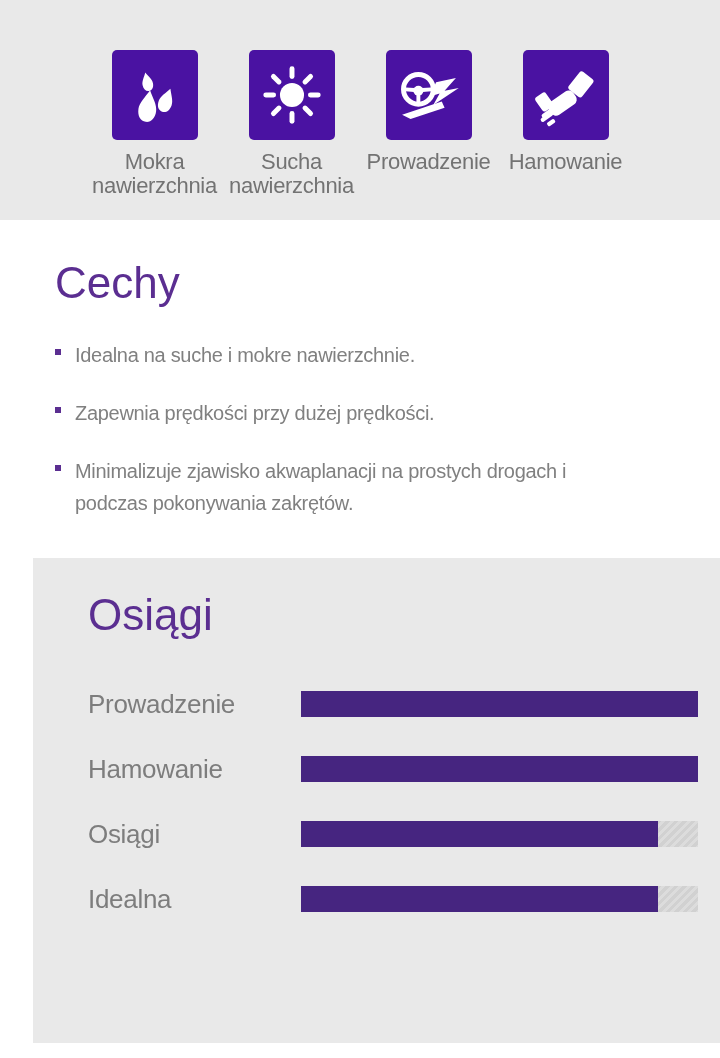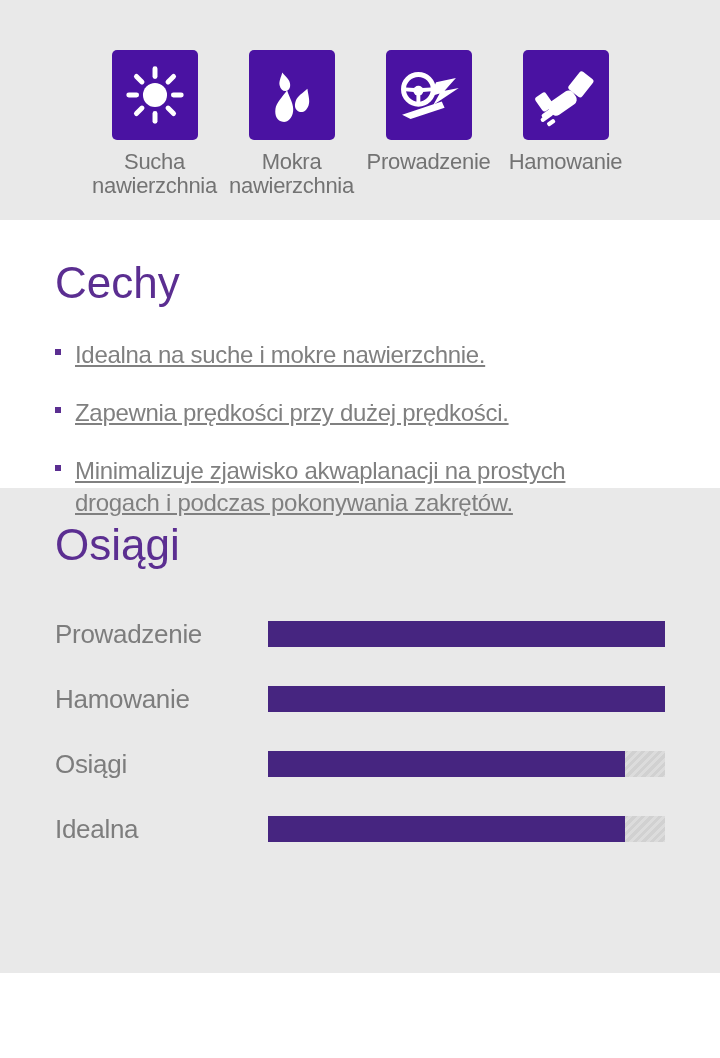--- a/index.html
+++ b/index.html
@@ -26,43 +26,43 @@
   .tile svg{width:68px;height:68px;display:block;}
   .badge-label{
     margin-top:10px;
     font-size:22px;line-height:24px;letter-spacing:-0.3px;
     color:var(--label-gray,#737373);
     text-align:center;
   }
 
   
   .features-section{
-    background:#ffffff;height:268px;box-sizing:border-box;
+    background:#ffffff;height:338px;box-sizing:border-box;
     padding:36px 55px 4px 55px;
   }
   .section-title{
     margin:0;font-size:44px;line-height:53px;font-weight:300;
     color:var(--heading-purple,#5b2e91);
   }
   .feature-list{list-style:none;margin:30px 0 0 0;padding:0;max-width:540px;}
   .feature-item{display:flex;margin-bottom:26px;}
   .bullet-square{
     flex:0 0 auto;width:6px;height:6px;margin:10px 14px 0 0;
     background:var(--heading-purple,#5b2e91);
   }
   .feature-text{
-    font-size:24px;line-height:32px;letter-spacing:-0.3px;
+    font-size:20px;line-height:32px;letter-spacing:-0.3px;
     color:var(--text-gray,#808080);
-    text-decoration:underline;
   }
 
   
   .performance-section{
     background:var(--bg-gray,#e9e9e9);height:485px;box-sizing:border-box;
     padding:30px 55px 0 55px;
+    margin-left:33px;
   }
   .chart{margin-top:50px;}
   .chart-row{display:flex;align-items:center;height:26px;margin-bottom:39px;}
   .row-label{
     width:213px;flex:0 0 auto;
     font-size:26px;letter-spacing:-0.3px;
     color:var(--row-label-gray,#7d7d7d);
   }
   .bar-track{
     width:397px;height:26px;flex:0 0 auto;position:relative;
@@ -74,57 +74,57 @@
     position:absolute;left:0;top:0;bottom:0;width:0;
     background:var(--bar-purple,#462580);
   }
 </style>
 </head>
 <body>
 
 <div class="page">
 
   <section class="badges-section">
+
+    <div class="badge">
+      <div class="tile">
+        <svg viewBox="0 0 96 96" aria-hidden="true" fill="#fff">
+          <g transform="translate(37,29) rotate(-12) scale(0.62)">
+            <path d="M0 -21 C5 -11 12 -3 12 6 C12 16 7 22 0 22 C-7 22 -12 16 -12 6 C-12 -3 -5 -11 0 -21 Z"></path>
+          </g>
+          <g transform="translate(38,63) rotate(8) scale(1.05)">
+            <path d="M0 -21 C5 -11 12 -3 12 6 C12 16 7 22 0 22 C-7 22 -12 16 -12 6 C-12 -3 -5 -11 0 -21 Z"></path>
+          </g>
+          <g transform="translate(64,55) rotate(20) scale(0.8)">
+            <path d="M0 -21 C5 -11 12 -3 12 6 C12 16 7 22 0 22 C-7 22 -12 16 -12 6 C-12 -3 -5 -11 0 -21 Z"></path>
+          </g>
+        </svg>
+      </div>
+      <div class="badge-label">Mokra nawierzchnia</div>
+    </div>
 
     <div class="badge">
       <div class="tile">
         <svg viewBox="0 0 96 96" aria-hidden="true">
           <g fill="#fff">
             <circle cx="48" cy="48" r="17"></circle>
           </g>
           <g stroke="#fff" stroke-width="7" stroke-linecap="round">
             <line x1="48" y1="22" x2="48" y2="11"></line>
             <line x1="48" y1="74" x2="48" y2="85"></line>
             <line x1="22" y1="48" x2="11" y2="48"></line>
             <line x1="74" y1="48" x2="85" y2="48"></line>
             <line x1="29.6" y1="29.6" x2="21.8" y2="21.8"></line>
             <line x1="66.4" y1="66.4" x2="74.2" y2="74.2"></line>
             <line x1="66.4" y1="29.6" x2="74.2" y2="21.8"></line>
             <line x1="29.6" y1="66.4" x2="21.8" y2="74.2"></line>
           </g>
         </svg>
       </div>
       <div class="badge-label">Sucha nawierzchnia</div>
-    </div>
-
-    <div class="badge">
-      <div class="tile">
-        <svg viewBox="0 0 96 96" aria-hidden="true" fill="#fff">
-          <g transform="translate(37,29) rotate(-12) scale(0.62)">
-            <path d="M0 -21 C5 -11 12 -3 12 6 C12 16 7 22 0 22 C-7 22 -12 16 -12 6 C-12 -3 -5 -11 0 -21 Z"></path>
-          </g>
-          <g transform="translate(38,63) rotate(8) scale(1.05)">
-            <path d="M0 -21 C5 -11 12 -3 12 6 C12 16 7 22 0 22 C-7 22 -12 16 -12 6 C-12 -3 -5 -11 0 -21 Z"></path>
-          </g>
-          <g transform="translate(64,55) rotate(20) scale(0.8)">
-            <path d="M0 -21 C5 -11 12 -3 12 6 C12 16 7 22 0 22 C-7 22 -12 16 -12 6 C-12 -3 -5 -11 0 -21 Z"></path>
-          </g>
-        </svg>
-      </div>
-      <div class="badge-label">Mokra nawierzchnia</div>
     </div>
 
     <div class="badge">
       <div class="tile">
         <svg viewBox="0 0 96 96" aria-hidden="true">
           <circle cx="33" cy="40" r="21" fill="none" stroke="#fff" stroke-width="7"></circle>
           <circle cx="33" cy="42" r="7" fill="#fff"></circle>
           <g stroke="#fff" stroke-width="5.5" stroke-linecap="round">
             <line x1="15" y1="40" x2="27" y2="41"></line>
             <line x1="39" y1="41" x2="51" y2="40"></line>

